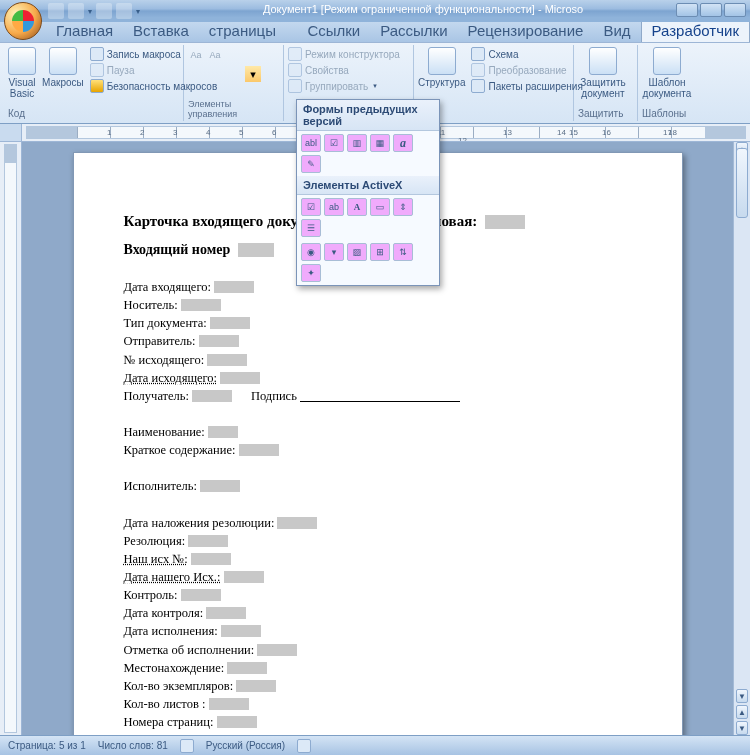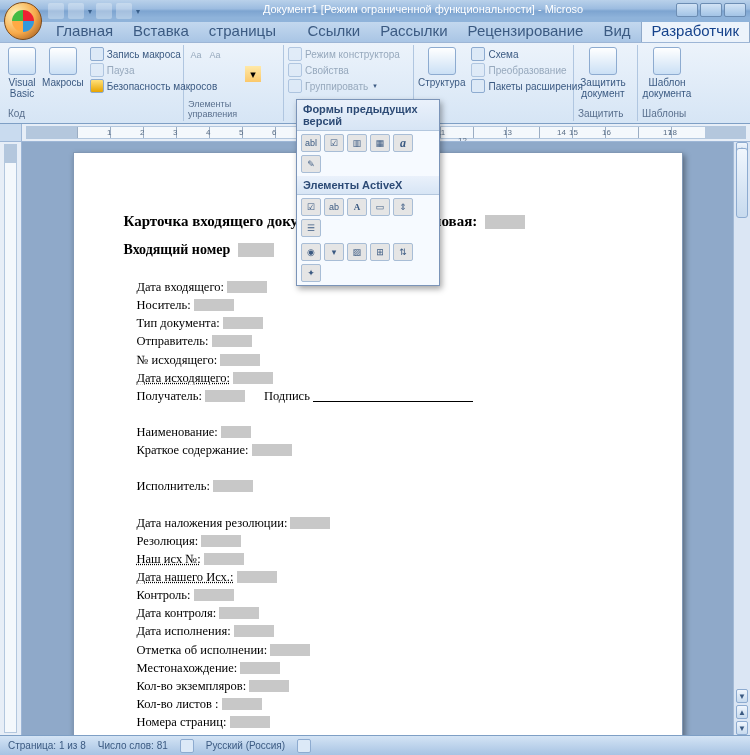--- a/index.html
+++ b/index.html
@@ -92,34 +92,34 @@
   .page {
     width: 610px; min-height: 800px; background:#fff;
     border:1px solid #8198b5; box-shadow: 2px 3px 6px rgba(0,0,0,.4);
     padding: 60px 50px 40px 50px;
     font-family: "Times New Roman", serif; color:#000;
   }
   .page h2{ font-size:15px; font-weight:bold; margin-bottom:12px; display:flex;align-items:center;}
   .page h2.sub{ font-size:14px; margin-bottom:20px;}
   .field-gray{ display:inline-block; background:#c8c8c8; height:14px; vertical-align:middle; margin-left:4px;}
   .docbody{font-size:12.5px; line-height:1.45;}
-  .docbody p{white-space:nowrap;margin-left:13px;}
+  .docbody p{white-space:nowrap;}
   .blank{display:inline-block; background:#c8c8c8; height:12px; vertical-align:-2px;}
   .und{display:inline-block;border-bottom:1px solid #000;height:12px;vertical-align:-2px;}
   .dash{text-decoration: underline dotted;}
 
   
   .popup {
     position:absolute; top:99px; left:296px; width:144px;
     background:#f6faff; border:1px solid #7b94b8; box-shadow:2px 3px 6px rgba(0,0,0,.35);
     font-size:11px; z-index:200;
   }
   .popup .hdr{ background:linear-gradient(#eaf1fb,#d7e5f5); padding:3px 6px; font-weight:bold; color:#2c4a75; border-bottom:1px solid #b3c7de;}
   .popup .row{ display:flex; gap:3px; padding:3px 4px; flex-wrap:wrap;}
-  .popup .row .mic{ width:20px; height:18px; border:1px solid #a8bdd6; background:#e5e5e5; border-radius:2px; display:flex;align-items:center;justify-content:center;font-size:9px;color:#3b5a82;}
+  .popup .row .mic{ width:20px; height:18px; border:1px solid #a8bdd6; background:#f0abfc; border-radius:2px; display:flex;align-items:center;justify-content:center;font-size:9px;color:#3b5a82;}
   .popup .mic.aa{font-family:"Times New Roman",serif;font-style:italic;font-weight:bold;font-size:12px;}
 
   
   .status {
     position:absolute; bottom:0; left:0; right:0; height:20px;
     background:linear-gradient(#d4e4f5,#a7c3e3);
     border-top:1px solid #7e9fc5;
     display:flex; align-items:center; font-size:10px; color:#3b5a82; gap:12px; padding:0 8px;
   }
   .status .seg{display:flex;align-items:center;gap:4px;}
@@ -397,21 +397,21 @@
     <div class="mic">◉</div>
     <div class="mic">▾</div>
     <div class="mic">▨</div>
     <div class="mic">⊞</div>
     <div class="mic">⇅</div>
     <div class="mic">✦</div>
   </div>
 </div>
 
 <div class="status">
-  <div class="seg">Страница: 1 из 8</div>
+  <div class="seg">Страница: 5 из 1</div>
   <div class="seg">Число слов: 81</div>
   <div class="seg">
       <div class="vicon"></div>
     </div>
   <div class="seg">Русский (Россия)</div>
   <div class="seg">
       <div class="vicon"></div>
     </div>
 </div>
 

